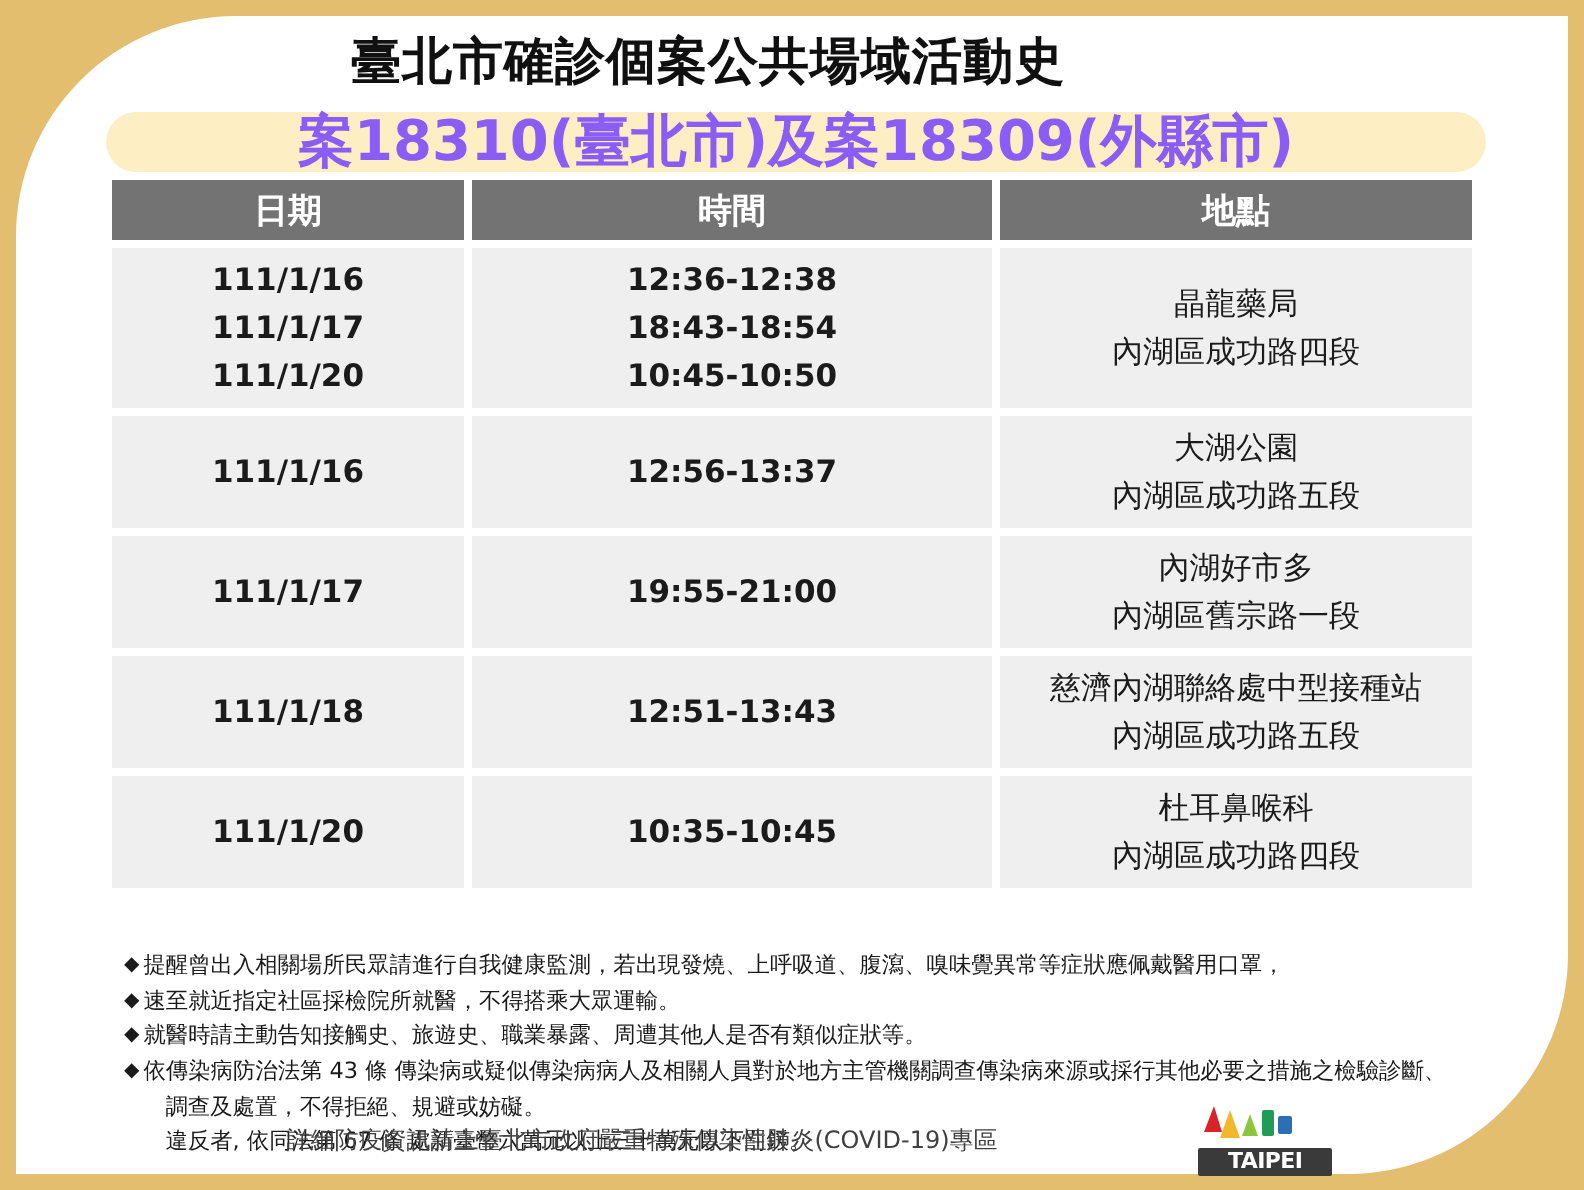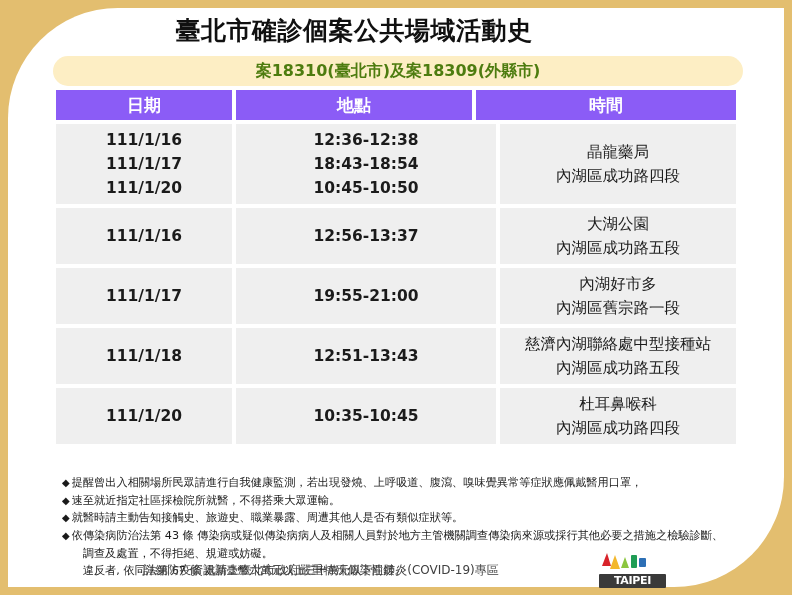--- a/index.html
+++ b/index.html
@@ -54,23 +54,23 @@
     width: 690px;
     height: 30px;
     background: #fdeec4;
     border-radius: 16px;
     display: flex;
     align-items: center;
     justify-content: center;
     box-sizing: border-box;
   }
   .subtitle-pill span {
-    font-size: 16px;
-    font-weight: bold;
-    color: #4d7c0f;
+    font-size: 28px;
+    font-weight: bold;
+    color: #8b5cf6;
   }
 
   
   .table {
     position: absolute;
     left: 56px;
     top: 90px;
     width: 680px;
   }
   .trow {
@@ -85,21 +85,21 @@
     justify-content: center;
     box-sizing: border-box;
     text-align: center;
     color: #1b1b1b;
   }
   .c-date   { width: 176px; }
   .c-time   { width: 260px; }
   .c-place  { flex: 1; }
 
   .head .cell {
-    background: #8b5cf6;
+    background: #737373;
     color: #ffffff;
     height: 30px;
     font-size: 17px;
     font-weight: bold;
   }
 
   .body-row .cell {
     font-size: 15.5px;
     line-height: 1.55;
   }
@@ -199,22 +199,22 @@
 
   <div class="title">臺北市確診個案公共場域活動史</div>
 
   <div class="subtitle-pill">
     <span>案18310(臺北市)及案18309(外縣市)</span>
   </div>
 
   <div class="table">
     <div class="trow head">
       <div class="cell c-date">日期</div>
+      <div class="cell c-time">時間</div>
       <div class="cell c-place">地點</div>
-      <div class="cell c-time">時間</div>
     </div>
     <div id="table-body">
         <div class="trow body-row">
           <div class="cell c-date">
             <div class="lines">111/1/16<br>111/1/17<br>111/1/20</div>
           </div>
           <div class="cell c-time">
             <div class="lines">12:36-12:38<br>18:43-18:54<br>10:45-10:50</div>
           </div>
           <div class="cell c-place">

